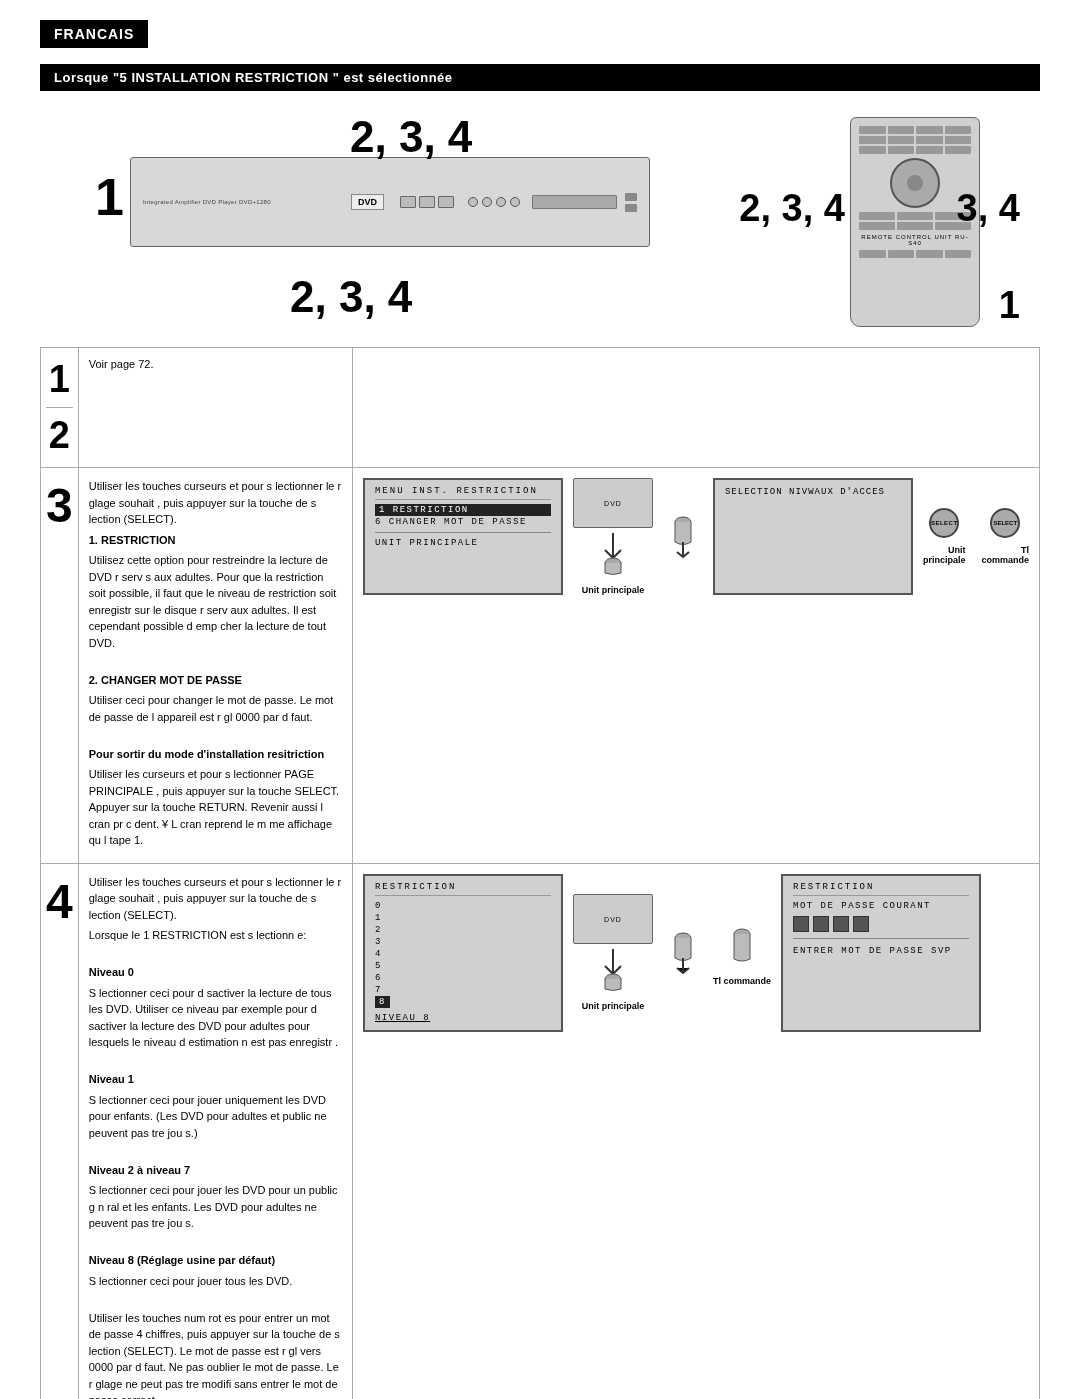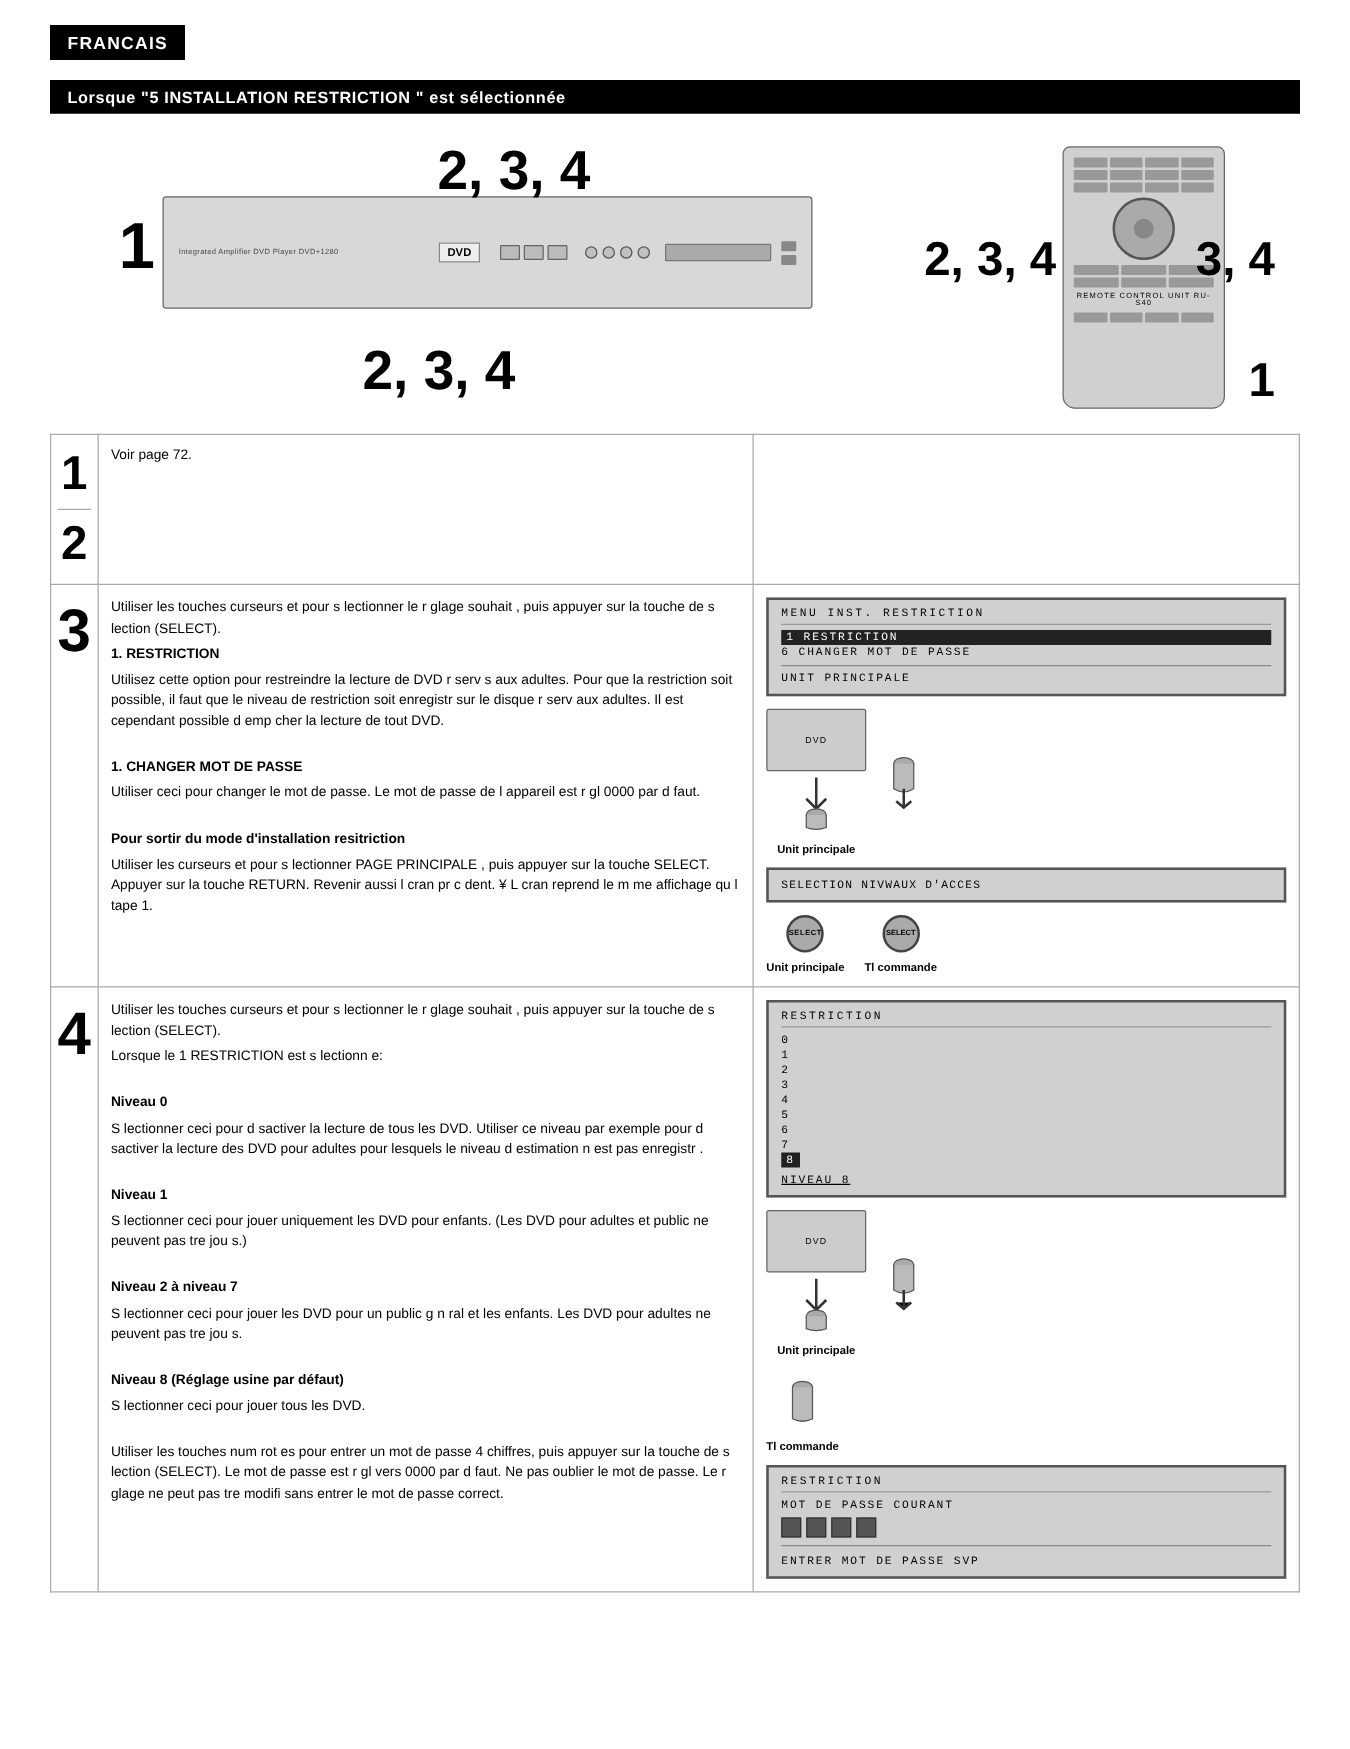--- a/index.html
+++ b/index.html
@@ -291,30 +291,30 @@
       <td class="step-num-cell" style="width:55px; font-size:48px; font-weight:bold; vertical-align:top; text-align:center; padding:10px 5px; border-right:1px solid #aaa;">
         <div>3</div>
       </td>
 
       <td style="width:55%; padding:10px;">
         <div class="step-content">
           <p>Utiliser les touches curseurs   et    pour s lectionner le r glage souhait , puis appuyer sur la touche de s lection (SELECT).</p>
           <p><span class="bold">1. RESTRICTION</span></p>
           <p>Utilisez cette option pour restreindre la lecture de DVD r serv s aux adultes. Pour que la restriction soit possible, il faut que le niveau de restriction soit enregistr  sur le disque r serv  aux adultes. Il est cependant possible d emp cher la lecture de tout DVD.</p>
           <br>
-          <p><span class="bold">1. CHANGER MOT DE PASSE</span></p>
+          <p><span class="bold">2. CHANGER MOT DE PASSE</span></p>
           <p>Utiliser ceci pour changer le mot de passe. Le mot de passe de l appareil est r gl   0000 par d faut.</p>
           <br>
           <p><span class="bold">Pour sortir du mode d'installation resitriction</span></p>
           <p>Utiliser les curseurs   et   pour s lectionner PAGE PRINCIPALE , puis appuyer sur la touche SELECT. Appuyer sur la touche RETURN. Revenir aussi l cran pr c dent. ¥ L cran reprend le m me affichage qu  l tape  1.</p>
         </div>
       </td>
 
       <td style="width:45%; border-left:1px solid #aaa; padding:10px;">
-        <div style="display:flex; flex-direction:column; gap:10px;">
+        <div style="display:flex; flex-direction:row; gap:10px;">
 
           <div class="osd-screen">
             <div class="osd-title">MENU  INST. RESTRICTION</div>
             <div class="osd-item sel">1  RESTRICTION</div>
             <div class="osd-item">6  CHANGER MOT DE PASSE</div>
             <div style="border-top:1px solid #888; margin:4px 0;"></div>
             <div class="osd-item">UNIT PRINCIPALE</div>
           </div>
 
           <div style="display:flex; align-items:center; gap:10px;">
@@ -383,21 +383,21 @@
           <p>S lectionner ceci pour jouer les DVD pour un public g n ral et les enfants. Les DVD pour adultes ne peuvent pas  tre jou s.</p>
           <br>
           <p><span class="bold">Niveau 8 (Réglage usine par défaut)</span></p>
           <p>S lectionner ceci pour jouer tous les DVD.</p>
           <br>
           <p>Utiliser les touches num rot es pour entrer un mot de passe  4 chiffres, puis appuyer sur la touche de s lection (SELECT). Le mot de passe est r gl  vers  0000 par d faut. Ne pas oublier le mot de passe. Le r glage ne peut pas  tre modifi  sans entrer le mot de passe correct.</p>
         </div>
       </td>
 
       <td style="width:45%; border-left:1px solid #aaa; padding:10px;">
-        <div style="display:flex; flex-direction:column; gap:10px;">
+        <div style="display:flex; flex-direction:row; gap:10px;">
 
           <div class="osd-screen">
             <div class="osd-title">RESTRICTION</div>
             <div style="display:flex; gap:20px;">
               <div class="osd-numlist">
                 <div class="osd-item">0</div>
                 <div class="osd-item">1</div>
                 <div class="osd-item">2</div>
                 <div class="osd-item">3</div>
                 <div class="osd-item">4</div>

